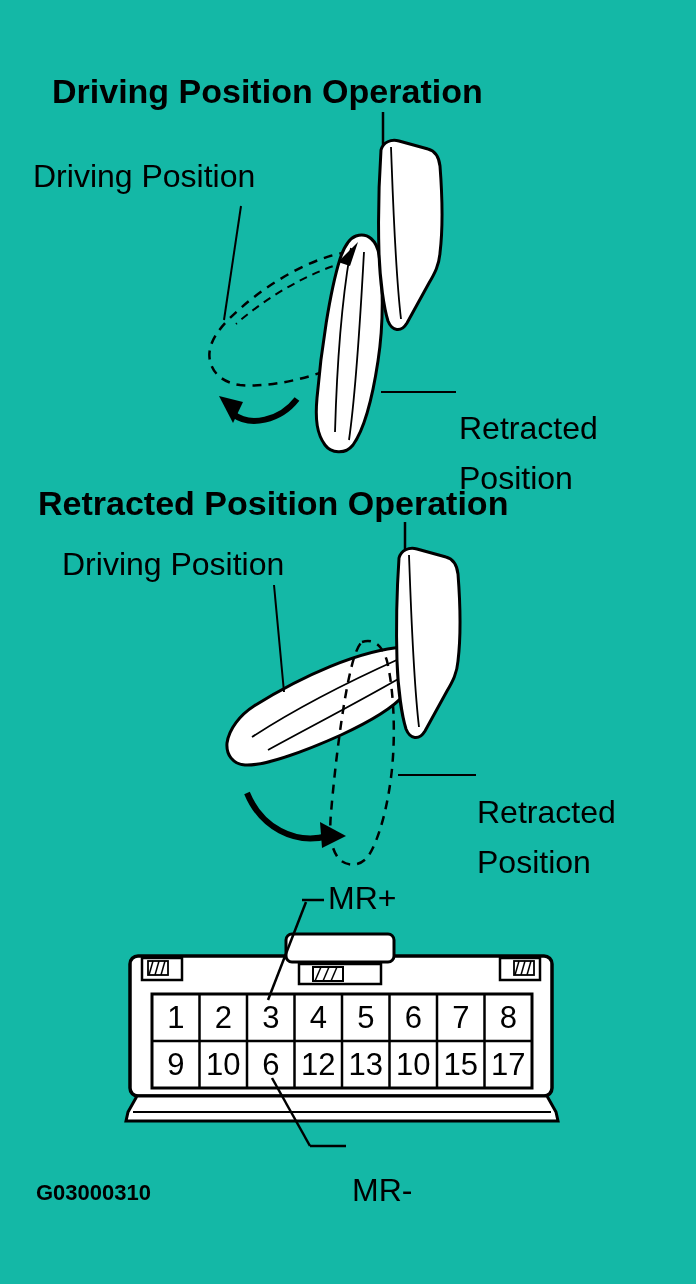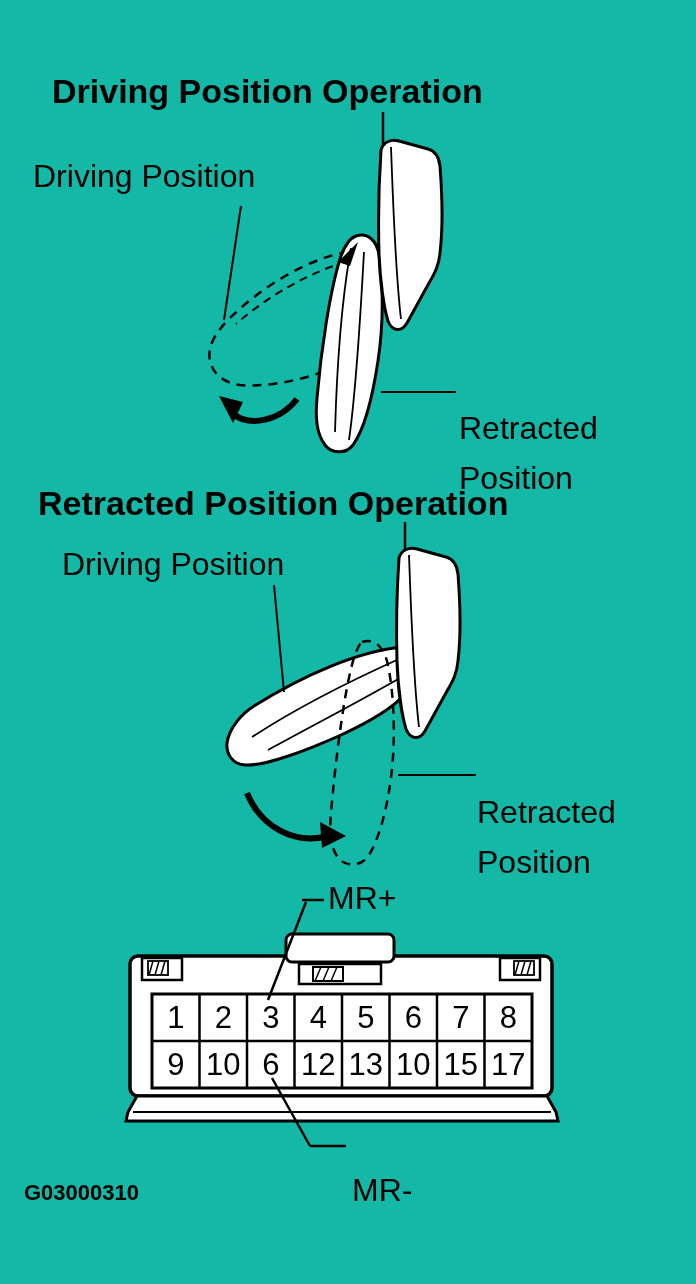--- a/index.html
+++ b/index.html
@@ -143,15 +143,15 @@
     <div class="pin-cell">9</div>
     <div class="pin-cell">10</div>
     <div class="pin-cell">6</div>
     <div class="pin-cell">12</div>
     <div class="pin-cell">13</div>
     <div class="pin-cell">10</div>
     <div class="pin-cell">15</div>
     <div class="pin-cell">17</div>
   </div>
 
-  <div class="abs figid" style="left:24px; top:1180px">G03000310</div>
+  <div class="abs figid" style="left:36px; top:1180px">G03000310</div>
 
 </div>
 
 </body></html>

